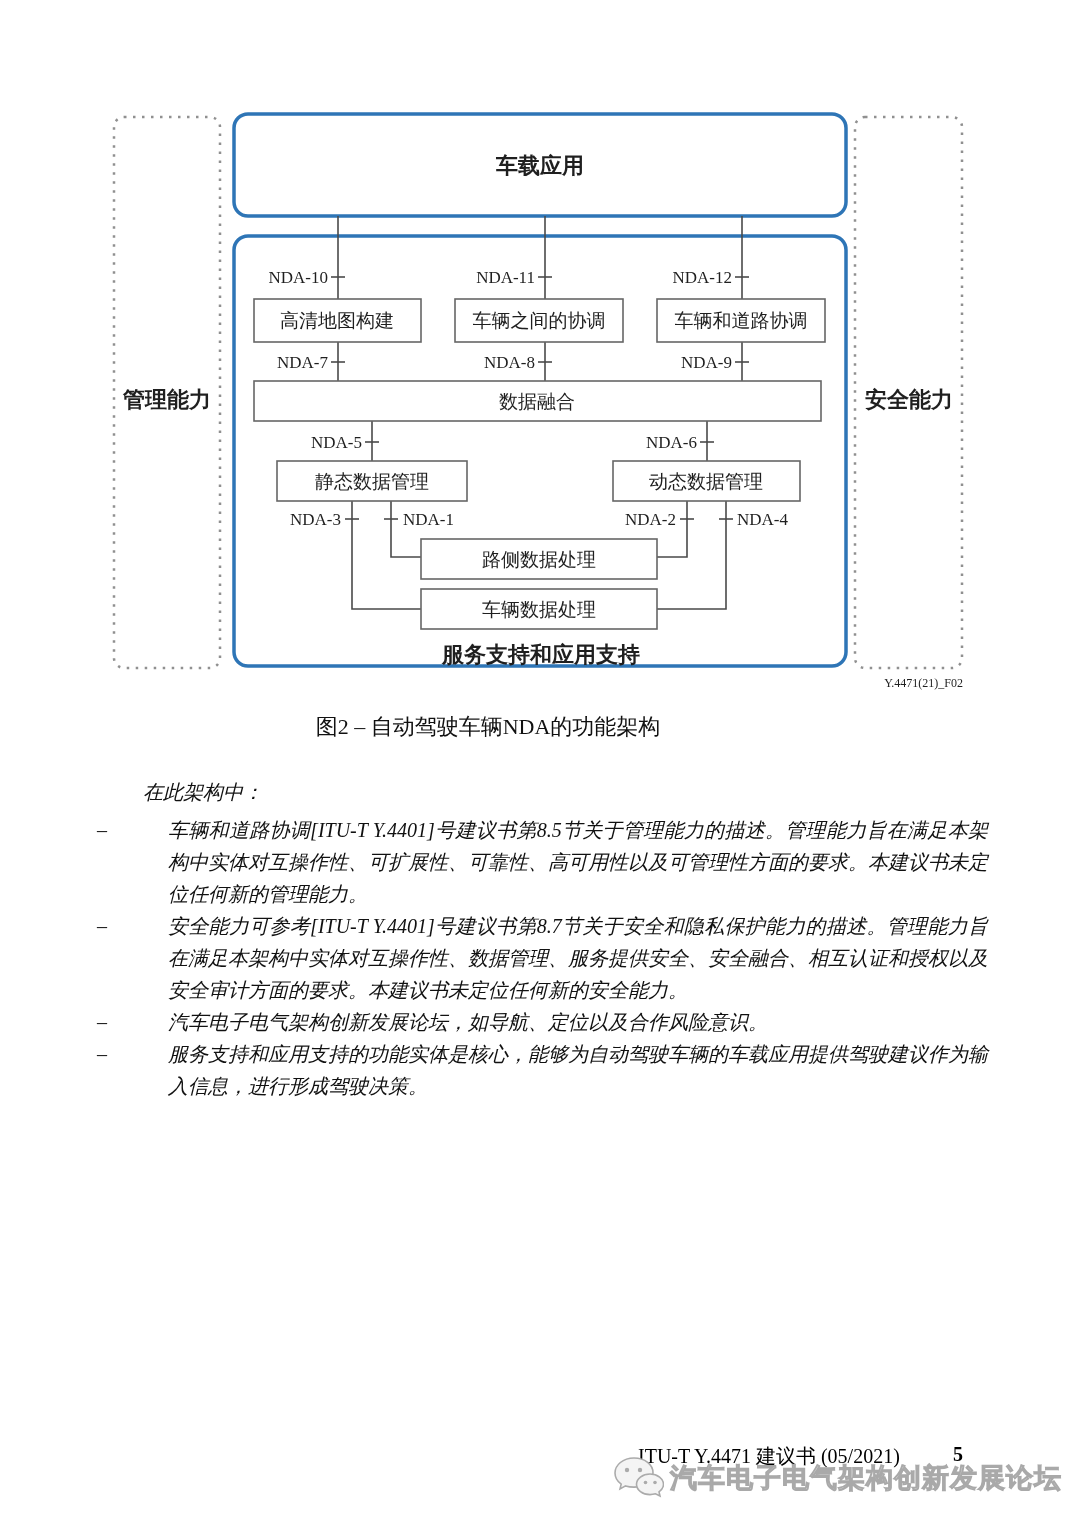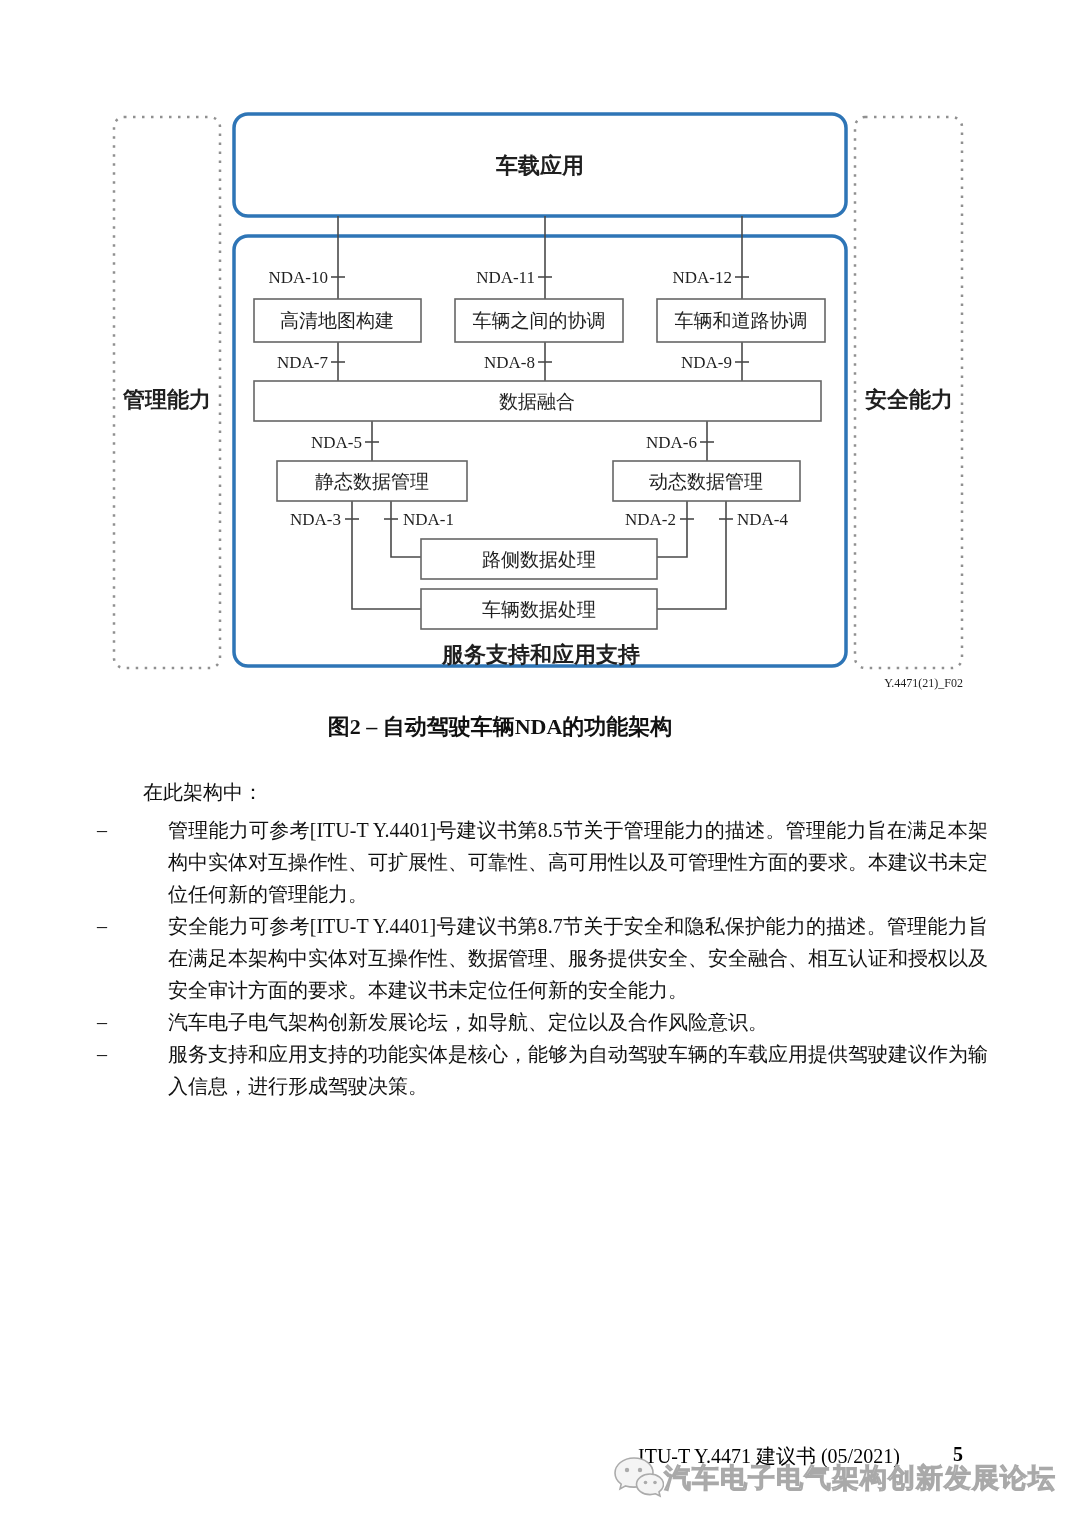--- a/index.html
+++ b/index.html
@@ -22,55 +22,56 @@
   .diagram-svg text {
     font-family: "Liberation Serif", "DejaVu Serif", serif;
     fill: #1f1f1f;
   }
   .nda-label { font-size: 17px; }
   .box-label { font-size: 19px; }
   .red-label { font-size: 22px; font-weight: bold; fill: #b03a2e; }
   .fig-id { font-size: 12px; fill: #3c3c3c; }
   .figure-caption {
     position: absolute;
-    left: 12px; top: 706px;
+    left: 0; top: 706px;
     width: 976px;
     text-align: center;
     font-size: 22px;
-    font-weight: bold;
+    font-weight: normal;
     color: #111111;
   }
   .body-text {
     position: absolute;
     left: 97px; top: 770px;
     width: 891px;
     font-size: 20px;
     line-height: 32px;
     color: #111111;
+    font-style: italic;
   }
   .intro-line { margin-left: 46px; margin-bottom: 6px; }
   .bullet-row { display: flex; }
   .bullet-marker { width: 71px; flex: 0 0 71px; }
   .bullet-content { flex: 1; text-align: justify; }
   .footer-doc {
     position: absolute;
     left: 638px; top: 1437px;
     font-size: 20px; font-weight: normal; color: #000000;
     white-space: nowrap;
   }
   .footer-page {
     position: absolute;
     left: 953px; top: 1437px;
     font-size: 20px; font-weight: bold; color: #000000;
   }
   .watermark {
     position: absolute;
     left: 612px; top: 1448px;
     display: flex; align-items: center;
-    gap: 0;
+    gap: 6px;
     pointer-events: none;
   }
   .watermark-text {
     font-size: 27px;
     font-weight: bold;
     letter-spacing: 1px;
     color: #ededed;
     -webkit-text-stroke: 1px #a9a9a9;
     white-space: nowrap;
   }
@@ -158,21 +159,21 @@
 
     <text class="fig-id" x="963" y="681" text-anchor="end">Y.4471(21)_F02</text>
   </svg>
 
   <div class="figure-caption">图2 – 自动驾驶车辆NDA的功能架构</div>
 
   <div class="body-text">
     <div class="intro-line">在此架构中：</div>
     <div class="bullet-row">
       <span class="bullet-marker">–</span>
-      <span class="bullet-content">管理能力可参考[ITU-T Y.4401]号建议书第8.5节关于管理能力的描述。管理能力旨在满足本架构中实体对互操作性、可扩展性、可靠性、高可用性以及可管理性方面的要求。本建议书未定位任何新的管理能力。</span>
+      <span class="bullet-content">车辆和道路协调[ITU-T Y.4401]号建议书第8.5节关于管理能力的描述。管理能力旨在满足本架构中实体对互操作性、可扩展性、可靠性、高可用性以及可管理性方面的要求。本建议书未定位任何新的管理能力。</span>
     </div>
     <div class="bullet-row">
       <span class="bullet-marker">–</span>
       <span class="bullet-content">安全能力可参考[ITU-T Y.4401]号建议书第8.7节关于安全和隐私保护能力的描述。管理能力旨在满足本架构中实体对互操作性、数据管理、服务提供安全、安全融合、相互认证和授权以及安全审计方面的要求。本建议书未定位任何新的安全能力。</span>
     </div>
     <div class="bullet-row">
       <span class="bullet-marker">–</span>
       <span class="bullet-content">汽车电子电气架构创新发展论坛，如导航、定位以及合作风险意识。</span>
     </div>
     <div class="bullet-row">

